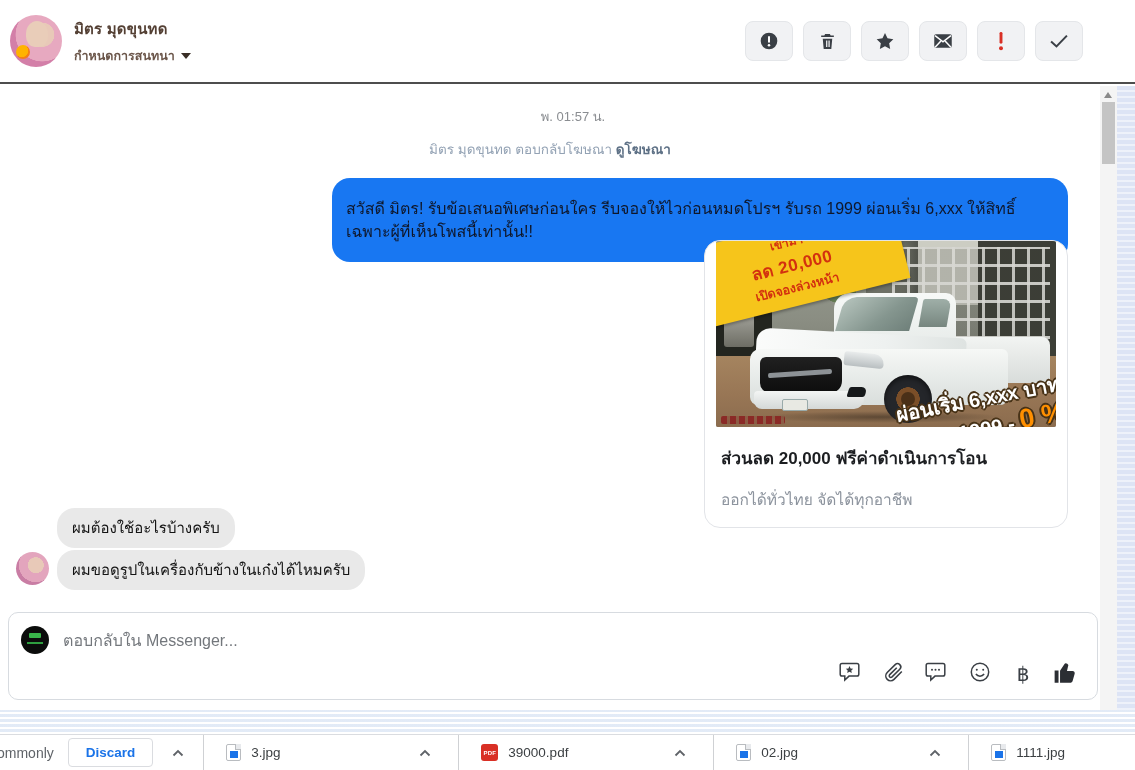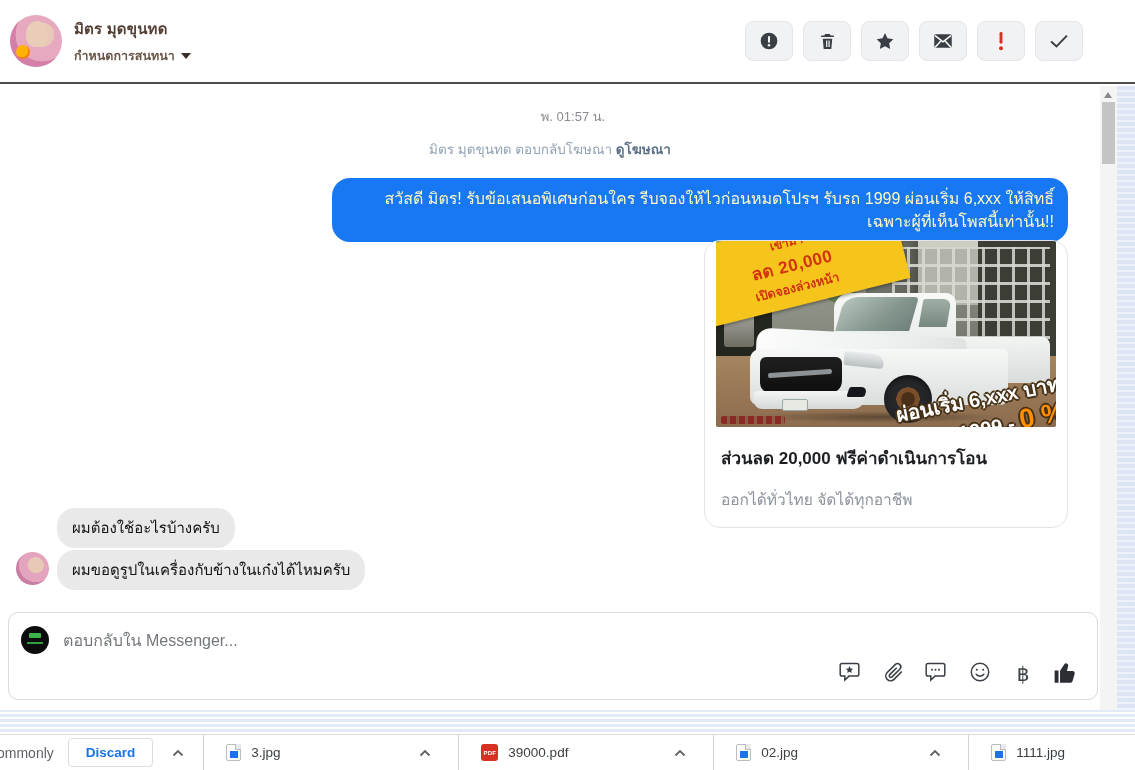--- a/index.html
+++ b/index.html
@@ -30,21 +30,21 @@
 
   
   .chat { position:absolute; top:86px; left:0; width:1100px; height:624px; background:#fff; }
   .ts-center { position:absolute; top:20px; left:0; width:100%; text-align:center;
       font-size:13px; color:#8a8d91;padding-left:46px; }
   .ctx-line { position:absolute; top:52px; left:0; width:100%; text-align:center;
       font-size:13.5px; color:#93a2b4; }
   .ctx-link { font-weight:bold; color:#5e7186; cursor:pointer; }
 
   .bubble-out { position:absolute; top:92px; right:32px; width:736px; background:#1877f2;
-      color:#fef9c3; font-size:16px; line-height:1.45; padding:9px 14px; border-radius:18px;text-align:right; }
+      color:#0f172a; font-size:16px; line-height:1.45; padding:19px 14px; border-radius:18px; }
 
   .ad-card { position:absolute; top:154px; right:32px; width:364px; background:#fff;
       border:1px solid #e2e4e8; border-radius:16px; overflow:hidden; cursor:pointer; }
   .photo { position:relative; width:340px; height:186px; margin:0 auto; overflow:hidden;
       background:#8f9088; border-radius:2px; }
   .ph-wall { position:absolute; top:0; left:0; width:100%; height:62%;
       background:linear-gradient(#9aa094 0%, #8a8d82 70%, #7e8176 100%); }
   .ph-vines { position:absolute; top:0; left:86px; width:54px; height:70px;
       background:radial-gradient(circle at 40% 30%, #4f6a3f 0 40%, transparent 41%),
                  radial-gradient(circle at 70% 60%, #5d7a49 0 35%, transparent 36%); opacity:.8; }

